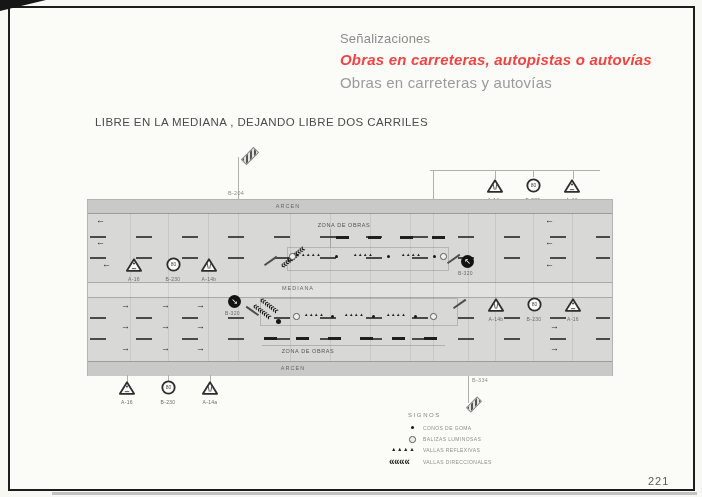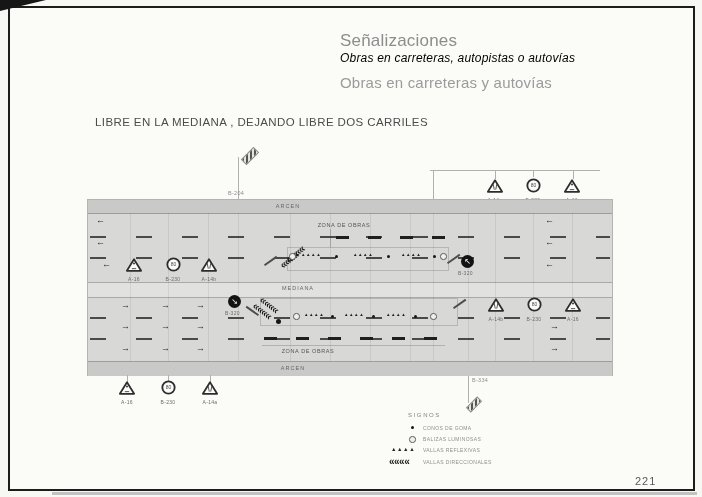--- a/index.html
+++ b/index.html
@@ -4,22 +4,22 @@
 <style>
   html,body{margin:0;padding:0;}
   body{width:702px;height:497px;background:#e9e9e7;font-family:"Liberation Sans",sans-serif;}
   #photo{position:relative;width:702px;height:497px;background:#f7f7f4;overflow:hidden;}
   .abs{position:absolute;}
   
   #frame{position:absolute;left:8px;top:6px;width:683px;height:481px;border:2px solid #1c1c1c;background:#fbfbf8;}
   #corner-wedge{position:absolute;left:0;top:0;width:0;height:0;border-top:11px solid #161616;border-right:46px solid transparent;}
   #photo-edge-bottom{position:absolute;left:52px;top:492px;width:645px;height:3px;background:#c2c2c0;}
   
-  .kicker{font-size:17px;color:#8d8d8d;letter-spacing:.2px;}
-  .title{font-size:12px;font-weight:normal;font-style:italic;color:#000000;letter-spacing:.2px;}
+  .kicker{font-size:13px;color:#8d8d8d;letter-spacing:.2px;}
+  .title{font-size:15px;font-weight:bold;font-style:italic;color:#ef4444;letter-spacing:.2px;}
   .subtitle{font-size:15px;color:#9b9b9b;letter-spacing:.2px;}
   .section-line{font-size:11.5px;color:#4c4c4c;letter-spacing:.4px;line-height:16px;}
   
   #road{position:absolute;left:88px;top:200px;width:524px;height:175px;background:#d8d8d6;outline:1px solid #b3b3b1;}
   .band{position:absolute;left:0;width:524px;background:#c9c9c7;}
   .band-label, .zone-label{position:absolute;font-size:5.5px;color:#686866;letter-spacing:1px;line-height:1;text-align:center;width:80px;}
   .lane-dash{position:absolute;left:2px;width:520px;height:2px;background:repeating-linear-gradient(90deg,#4a4a48 0 16px,transparent 16px 46px);}
   .bold-dash{position:absolute;height:3.5px;background:repeating-linear-gradient(90deg,#1f1f1f 0 13px,transparent 13px 32px);}
   .vgrid{position:absolute;top:13px;height:148px;width:1px;background:rgba(0,0,0,0.07);}
   .refline{position:absolute;background:#b0b0ae;}
@@ -271,14 +271,14 @@
     <div class="cone" style="left:26px;top:16px;"></div>
     <div class="legend-label" style="left:38px;top:16px;">CONOS DE GOMA</div>
     <div class="beacon" style="left:24px;top:26px;"></div>
     <div class="legend-label" style="left:38px;top:27px;">BALIZAS LUMINOSAS</div>
     <span class="legend-sym-fence" style="left:6px;top:37px;">▲▲▲▲</span>
     <div class="legend-label" style="left:38px;top:38px;">VALLAS REFLEXIVAS</div>
     <span class="legend-sym-chev" style="left:4px;top:47px;">««««</span>
     <div class="legend-label" style="left:38px;top:50px;">VALLAS DIRECCIONALES</div>
   </div>
 
-  <div class="abs page-num" style="left:635px;top:475px;">221</div>
+  <div class="abs page-num" style="left:648px;top:475px;">221</div>
 </div>
 
 </body></html>

